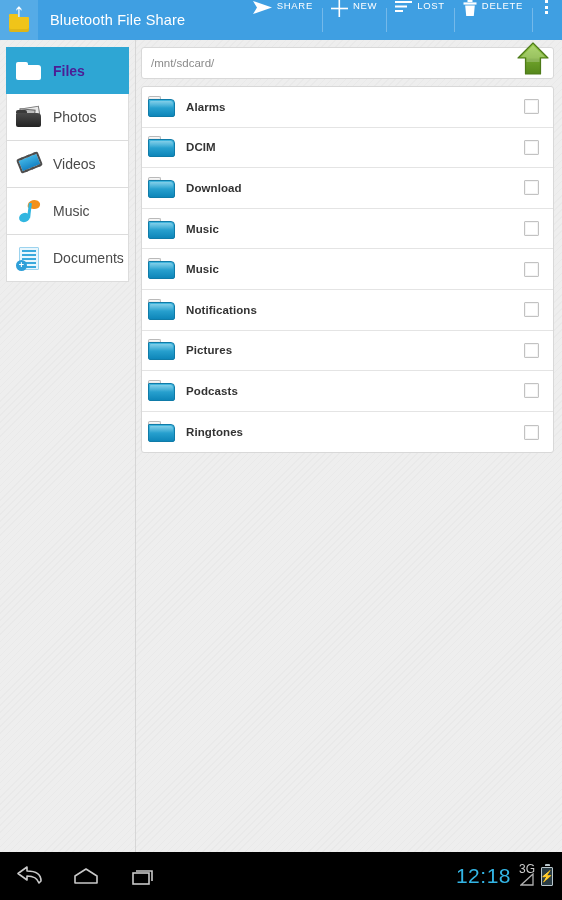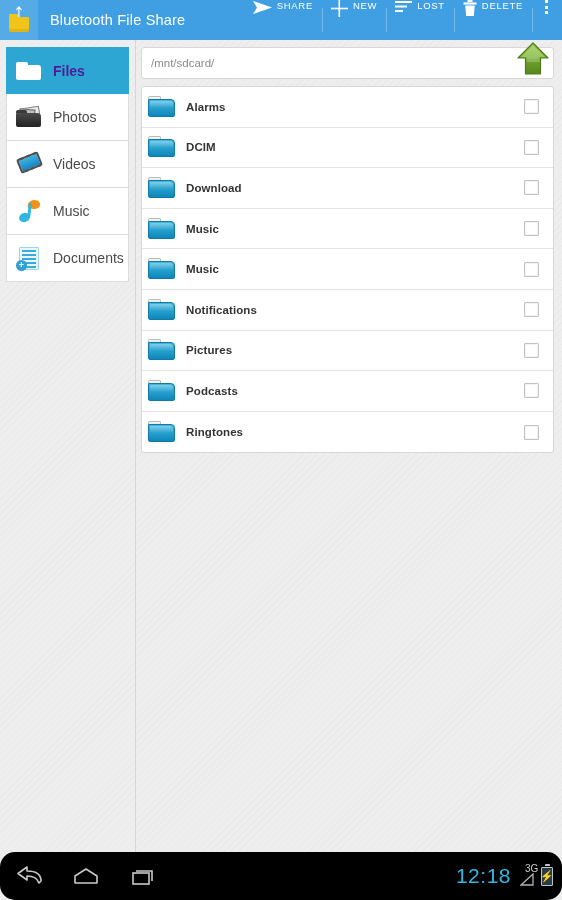--- a/index.html
+++ b/index.html
@@ -239,34 +239,34 @@
   .f-check {
     margin-left:auto; margin-right:14px;
     width:15px; height:15px; background:#ffffff;
     border:1px solid #c2c2c2; border-radius:1px;
     box-shadow:inset 0 0 0 1px #f4f4f4;
   }
 
   
   #navbar {
     position:absolute; left:0; top:852px; width:562px; height:48px;
-    background:#000000; display:flex; align-items:center;border-radius:15px;
+    background:#000000; display:flex; align-items:center;
   }
   .nav-btn { width:57px; height:48px; display:flex; align-items:center; justify-content:center; }
   #status-area {
     margin-left:auto; display:flex; align-items:center;
     padding-right:9px; height:48px;
   }
   #clock {
     color:#33b5e5; font-size:21px; letter-spacing:0.5px; margin-right:7px;
   }
   #signal-wrap { position:relative; width:20px; height:22px; margin-right:3px; }
   #signal-label {
     position:absolute; left:1px; top:0px;
-    font-size:10px; color:#cccccc; line-height:8px;margin-left:6px;
+    font-size:12px; color:#cccccc; line-height:8px;
   }
   #signal-tri { position:absolute; left:2px; top:8px; }
   #battery {
     position:relative; width:12px; height:19px;
     border:1.5px solid #b9c6cc; border-radius:1px;
     background:#2a3c44;
   }
   #battery:before{
     content:""; position:absolute; left:3px; top:-3.5px;
     width:5px; height:2px; background:#b9c6cc; border-radius:1px 1px 0 0;

